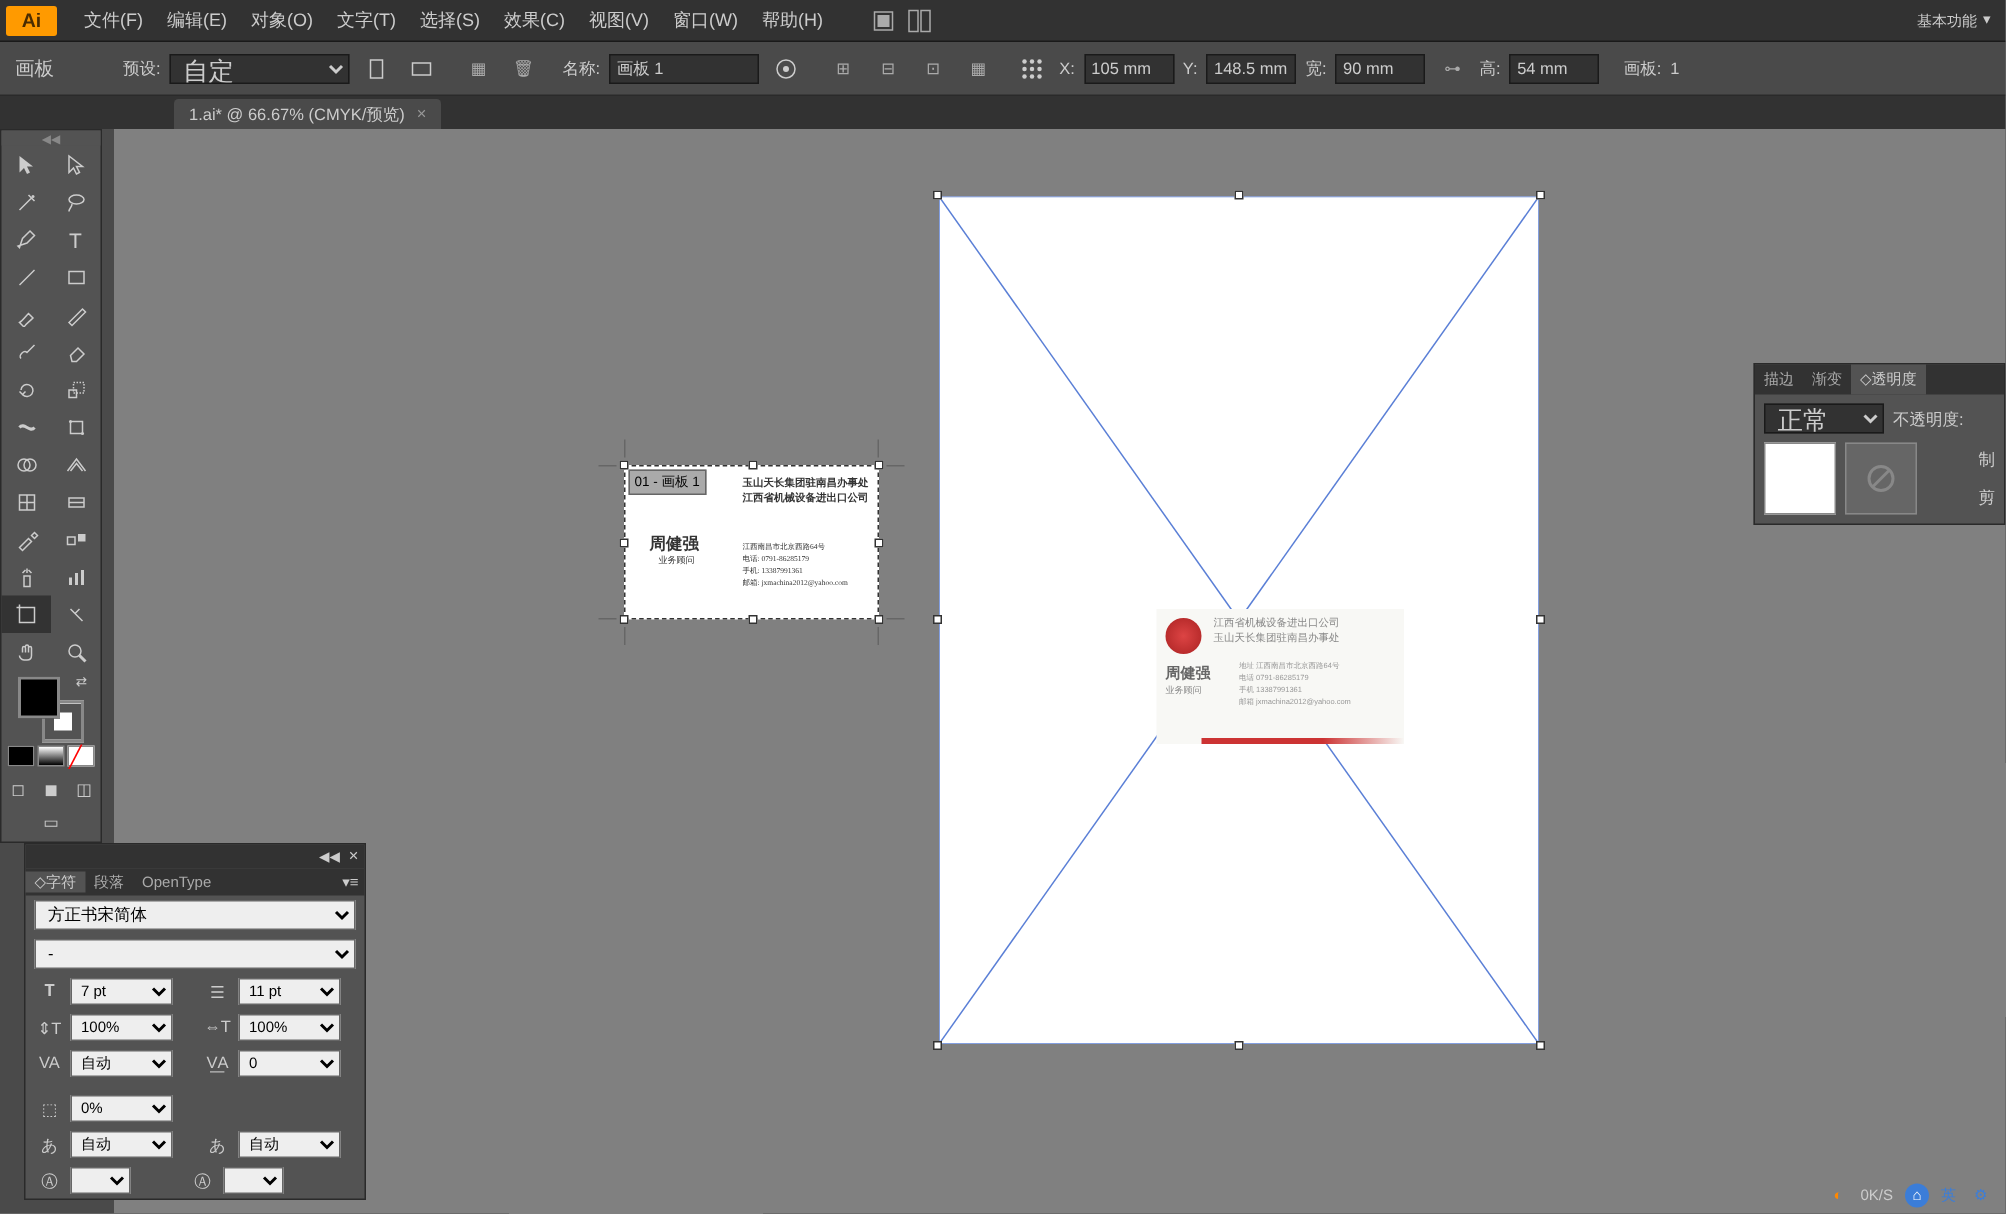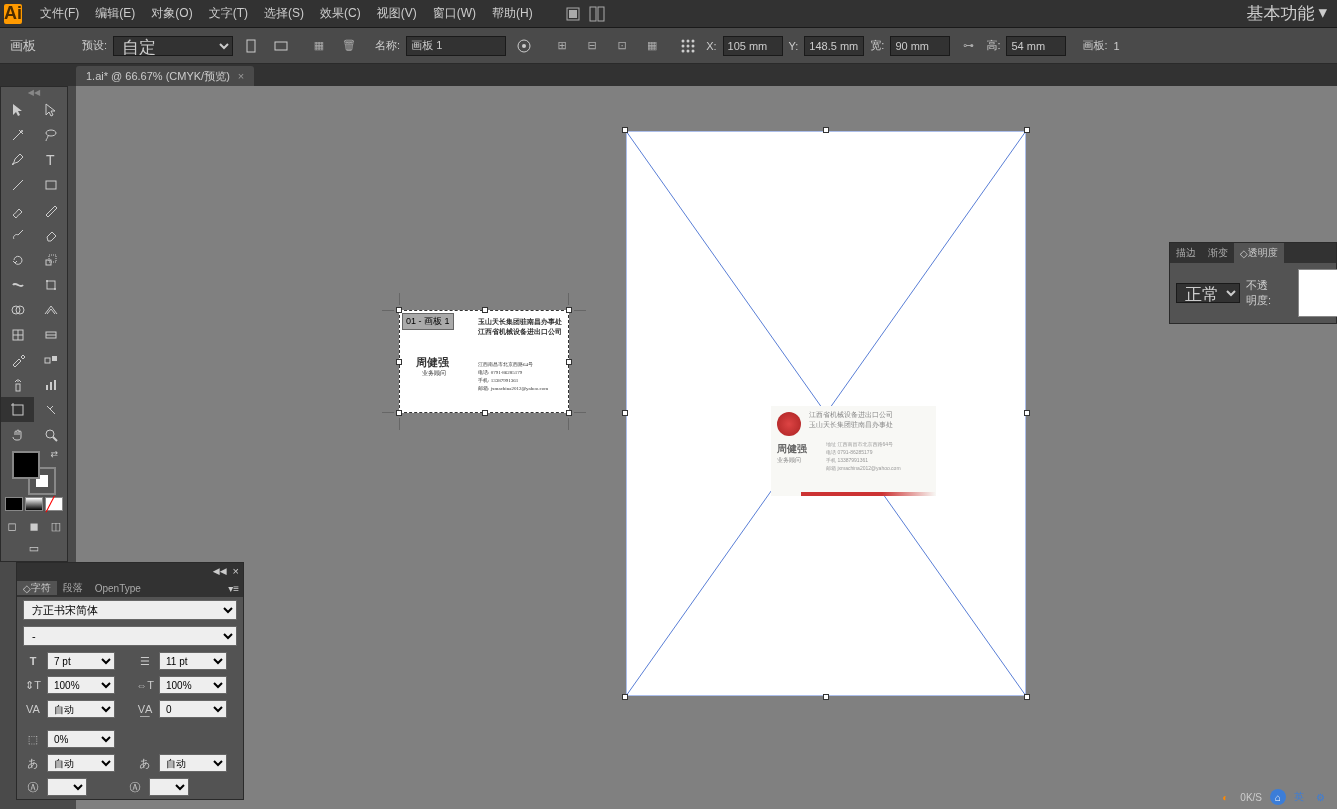--- a/index.html
+++ b/index.html
@@ -1,55 +1,55 @@
 <!DOCTYPE html>
 <html><head>
 <meta charset="utf-8">
 <style>
 *{margin:0;padding:0;box-sizing:border-box;font-family:"Microsoft YaHei","SimSun",sans-serif;user-select:none}
 body{background:#4a4a4a;width:1337px;height:809px;overflow:hidden;position:relative;color:#ccc;font-size:11px}
 .menubar{height:28px;background:#323232;display:flex;align-items:center;padding:0 4px;border-bottom:1px solid #1a1a1a}
-.logo{width:18px;height:20px;background:#ff9a00;color:#4a2c00;font-weight:bold;font-size:18px;display:flex;align-items:center;justify-content:center;margin-right:10px;border-radius:2px}
+.logo{width:34px;height:20px;background:#ff9a00;color:#4a2c00;font-weight:bold;font-size:13px;display:flex;align-items:center;justify-content:center;margin-right:10px;border-radius:2px}
 .menu-item{padding:0 8px;color:#ccc;font-size:12px;cursor:pointer}
 .menu-right{margin-left:auto;display:flex;align-items:center;gap:8px}
 .icon-btn{width:24px;height:20px;display:flex;align-items:center;justify-content:center;cursor:pointer;color:#aaa}
 .icon-btn svg{width:16px;height:16px}
-.workspace-label{color:#ccc;padding:0 6px;font-size:17px;display:flex;gap:4px}
+.workspace-label{color:#ccc;padding:0 6px;font-size:10px;display:flex;gap:4px}
 .control-bar{height:36px;background:#4a4a4a;display:flex;align-items:center;padding:0 10px;gap:6px;border-bottom:1px solid #2a2a2a}
 .ctrl-label{color:#ccc;font-size:11px}
 .ctrl-select{background:#323232;border:1px solid #1a1a1a;color:#ccc;height:20px;font-size:17px;padding:0 4px}
 .ctrl-input{background:#323232;border:1px solid #1a1a1a;color:#ccc;height:20px;font-size:11px;padding:0 4px;width:80px}
 .ctrl-input.sm{width:60px}
-.tabbar{height:22px;background:#323232;display:flex;align-items:end;padding-left:76px}
+.tabbar{height:22px;background:#323232;display:flex;align-items:end;padding-left:116px}
 .doc-tab{background:#4a4a4a;height:20px;padding:0 10px;display:flex;align-items:center;gap:8px;font-size:11px;color:#ccc;border-radius:3px 3px 0 0}
 .tab-close{cursor:pointer;color:#999}
 .main-area{position:absolute;top:86px;left:76px;right:0;bottom:0;background:#808080;overflow:hidden}
 .tool-panel{position:absolute;top:86px;left:0;width:68px;background:#535353;border:1px solid #2a2a2a}
 .tool-collapse{height:10px;background:#535353;display:flex;align-items:center;justify-content:center;color:#888;font-size:8px}
 .tool-grid{display:grid;grid-template-columns:1fr 1fr}
 .tool-cell{width:33px;height:25px;display:flex;align-items:center;justify-content:center;cursor:pointer;color:#ccc;position:relative}
 .tool-cell.active{background:#333}
 .tool-cell svg{width:16px;height:16px;fill:currentColor}
 .color-section{padding:4px;display:flex;flex-direction:column;align-items:center;gap:2px}
 .fill-stroke{position:relative;width:44px;height:44px}
 .fill-sw{position:absolute;top:0;left:0;width:28px;height:28px;background:#000;border:2px solid #888}
 .stroke-sw{position:absolute;bottom:0;right:0;width:28px;height:28px;background:#fff;border:2px solid #888;box-shadow:inset 0 0 0 6px #535353}
 .color-row{display:flex;gap:2px}
 .color-chip{width:18px;height:14px;border:1px solid #888}
 .canvas{position:absolute;background:#fff}
 .artboard-main{left:550px;top:45px;width:400px;height:565px}
-.artboard-selected{left:323px;top:224px;width:170px;height:103px;border:1px dashed #333}
+.artboard-selected{left:340px;top:224px;width:170px;height:103px;border:1px dashed #333}
 .sel-handle{position:absolute;width:6px;height:6px;background:#fff;border:1px solid #333}
 .artboard-label{position:absolute;top:2px;left:2px;background:#aaa;color:#000;font-size:9px;padding:1px 3px;border:1px solid #666}
 .card-text{position:absolute;font-size:7px;color:#333;font-family:SimSun}
 .transparency-panel{position:absolute;right:0;top:242px;width:168px;background:#535353;border:1px solid #2a2a2a}
 .panel-tabs{height:20px;display:flex;background:#323232;font-size:10px}
 .panel-tab{padding:0 6px;display:flex;align-items:center;color:#aaa;cursor:pointer}
 .panel-tab.active{background:#535353;color:#ccc}
-.panel-body{padding:6px;display:flex;flex-direction:row;gap:22px}
+.panel-body{padding:6px;display:flex;flex-direction:column;gap:6px}
 .panel-row{display:flex;align-items:center;gap:6px}
 .thumb-box{width:48px;height:48px;background:#fff;border:1px solid #888}
 .thumb-box.disabled{background:#666;display:flex;align-items:center;justify-content:center;color:#888}
 .character-panel{position:absolute;left:16px;top:562px;width:228px;background:#535353;border:1px solid #2a2a2a}
 .char-header{height:16px;background:#323232;display:flex;justify-content:flex-end;align-items:center;padding:0 4px;gap:6px}
 .char-tabs{height:18px;display:flex;background:#323232;font-size:10px;align-items:center}
 .char-row{display:flex;align-items:center;padding:3px 6px;gap:4px}
 .char-select{flex:1;background:#eee;color:#000;height:20px;font-size:11px;border:1px solid #666;padding:0 4px}
 .char-input{width:68px;background:#eee;color:#000;height:18px;font-size:10px;border:1px solid #666;padding:0 2px}
 .char-icon{width:20px;height:18px;display:flex;align-items:center;justify-content:center;color:#ccc}

